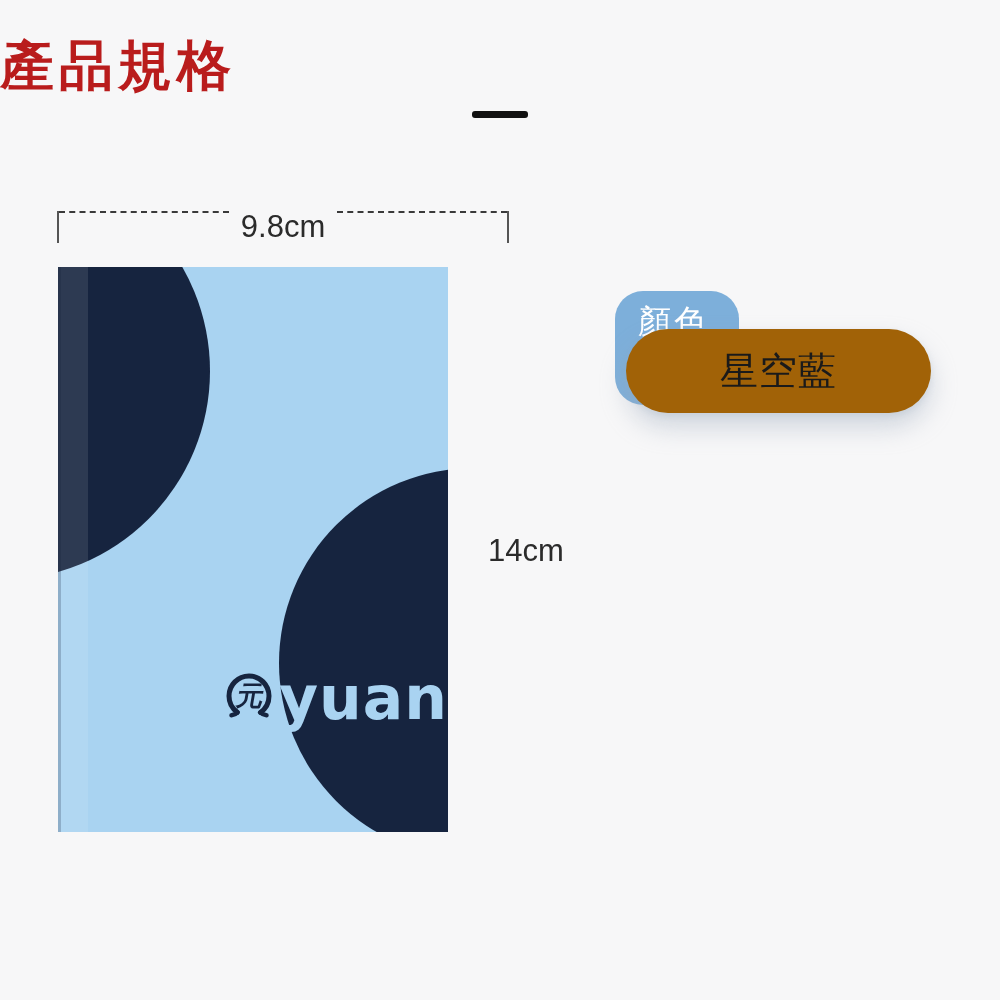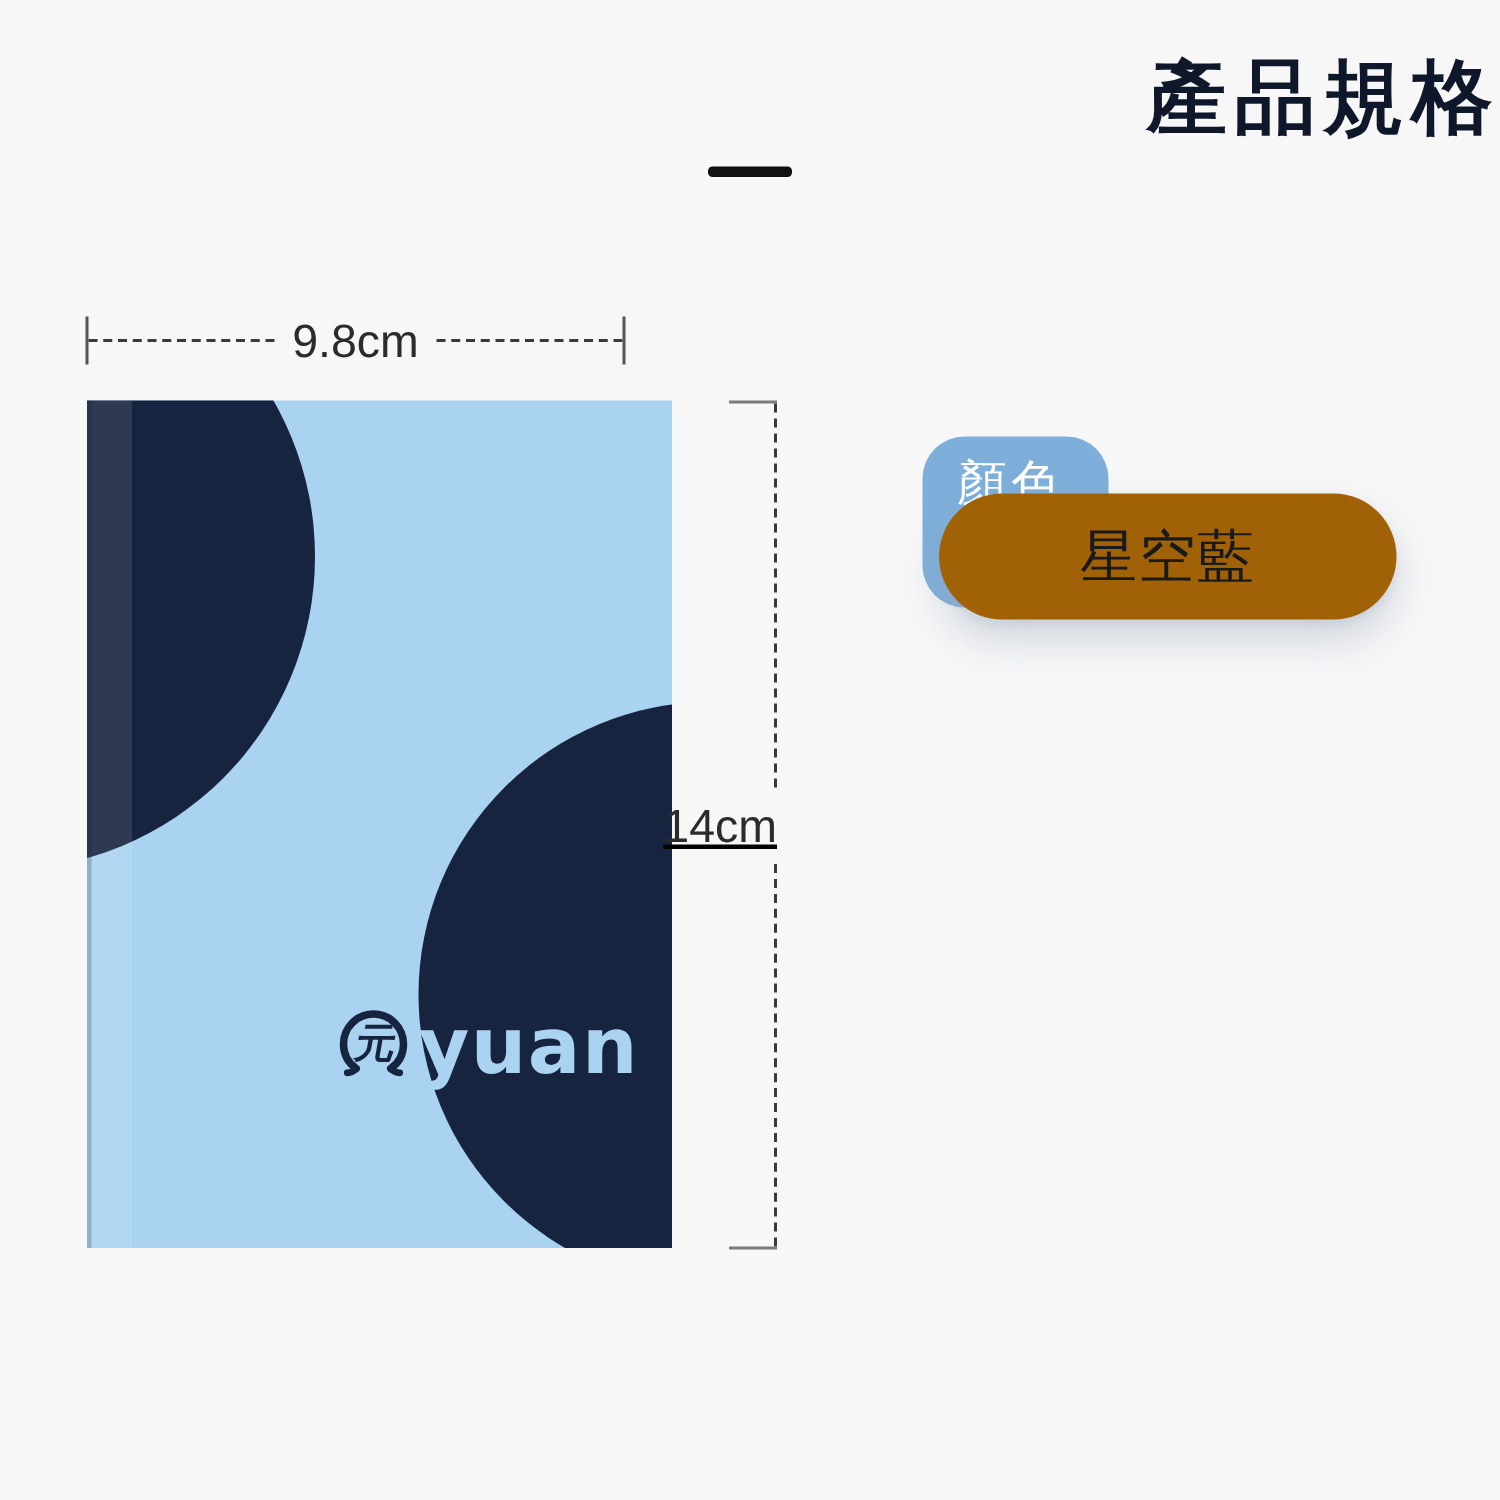--- a/index.html
+++ b/index.html
@@ -6,44 +6,44 @@
   html,body { background:#f7f7f8; }
   .page {
     position:relative; width:1000px; height:1000px;
     background:#f7f7f8; overflow:hidden;
     font-family:"Liberation Sans", sans-serif;
   }
 
   
   .page-title {
     position:absolute; top:36px; left:0; width:100%;
-    text-align:right; font-size:54px; font-weight:700;
-    color:#0f172a; letter-spacing:5px; line-height:1.1;
+    text-align:left; font-size:54px; font-weight:700;
+    color:#b91c1c; letter-spacing:5px; line-height:1.1;
   }
   .title-underline {
     position:absolute; top:111px; left:472px;
     width:56px; height:7px; background:#111; border-radius:3px;
   }
 
   
   .h-measure {
-    position:absolute; left:57px; top:211px; width:360px; height:32px;
-    display:flex; align-items:center;
+    position:absolute; left:57px; top:211px; width:452px; height:32px;
+    display:flex; 
   }
   .h-measure .tick-v { width:2px; height:32px; background:#555; }
   .h-measure .dash-h { flex:1; height:0; border-top:2px dashed #3a3a3a; }
   .measure-label {
     font-size:31px; color:#2b2b2b; line-height:1; white-space:nowrap;
   }
   .h-measure .measure-label { padding:0 12px; }
 
   
   .v-measure {
     position:absolute; left:486px; top:267px; width:32px; height:566px;
-    display:flex; flex-direction:column; align-items:flex-end;text-decoration:underline;
+    display:flex; flex-direction:row; align-items:center;
   }
   .v-measure .tick-h { width:32px; height:2px; background:#7a7a7a; }
   .v-measure .dash-v { width:0; flex:1; border-left:2px dashed #3a3a3a; }
   .v-measure .measure-label { padding:10px 0; }
 
   
   .notebook {
     position:absolute; left:58px; top:267px; width:390px; height:565px;
     background:#a9d3f1; overflow:hidden;
   }
@@ -54,21 +54,21 @@
     position:absolute; left:0; top:0; bottom:0; width:30px;
     background:rgba(255,255,255,0.10);
     border-left:3px solid rgba(16,30,55,0.22);
   }
   .logo {
     position:absolute; left:166px; top:401px; height:58px;
     display:flex; align-items:center;
   }
   .emblem-svg { width:50px; height:56px; display:block; }
   .logo-text {
-    margin-left:5px; font-size:52px; font-weight:700; line-height:1;
+    margin-left:5px; font-size:60px; font-weight:700; line-height:1;
     color:#a9d3f1; letter-spacing:1px; transform:translateY(1px);
     font-family:"DejaVu Sans","Liberation Sans",sans-serif;
   }
 
   
   .spec-group { position:absolute; left:615px; width:316px; height:122px;text-align:center; }
   .spec-group-1 { top:291px; }
   .spec-group-2 { top:472px; }
   .spec-group-3 { top:644px; }
   .tag-backing {

